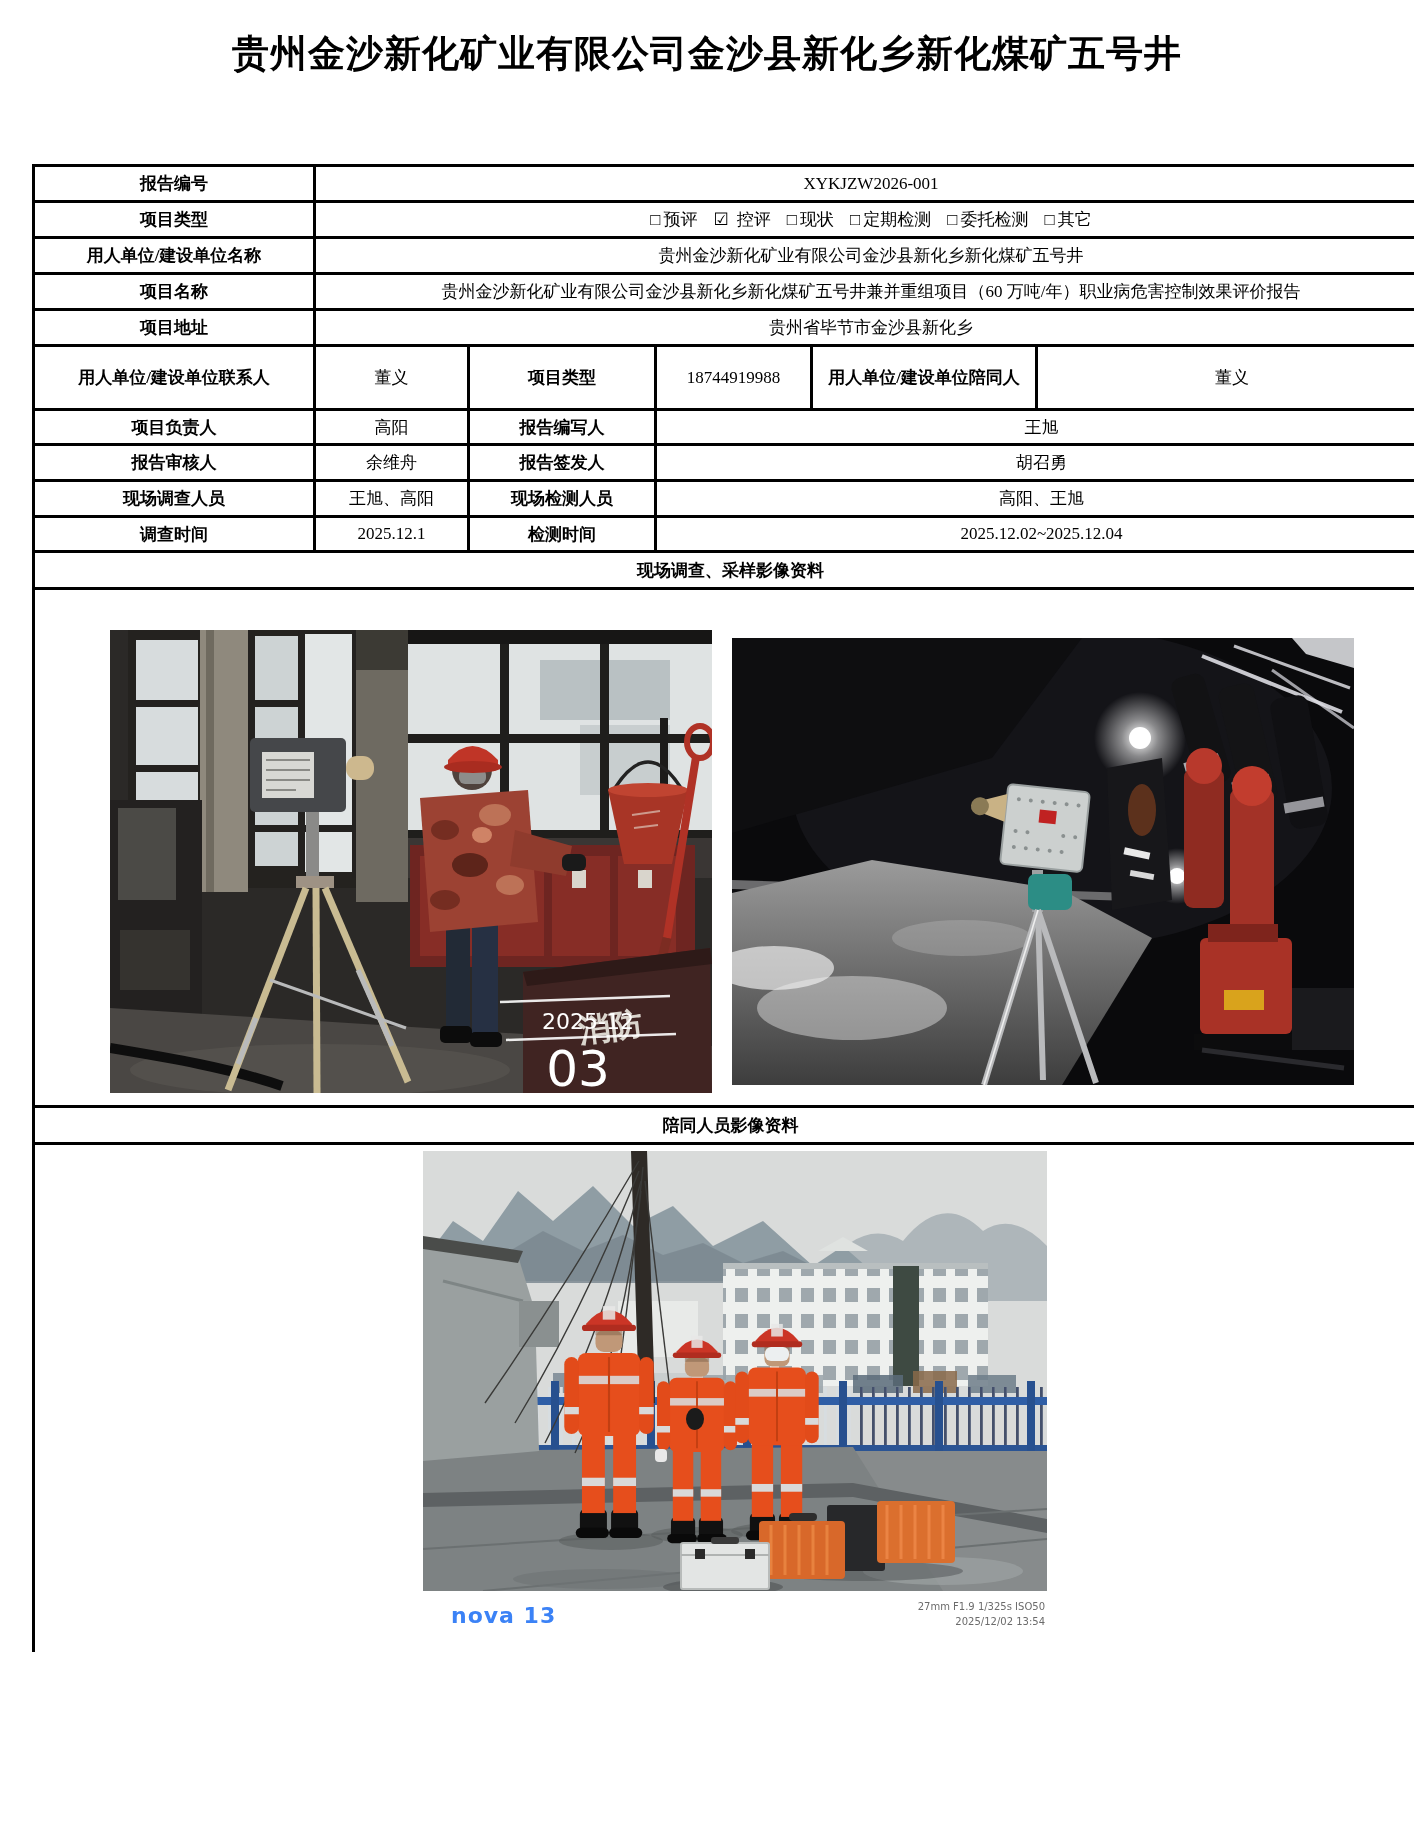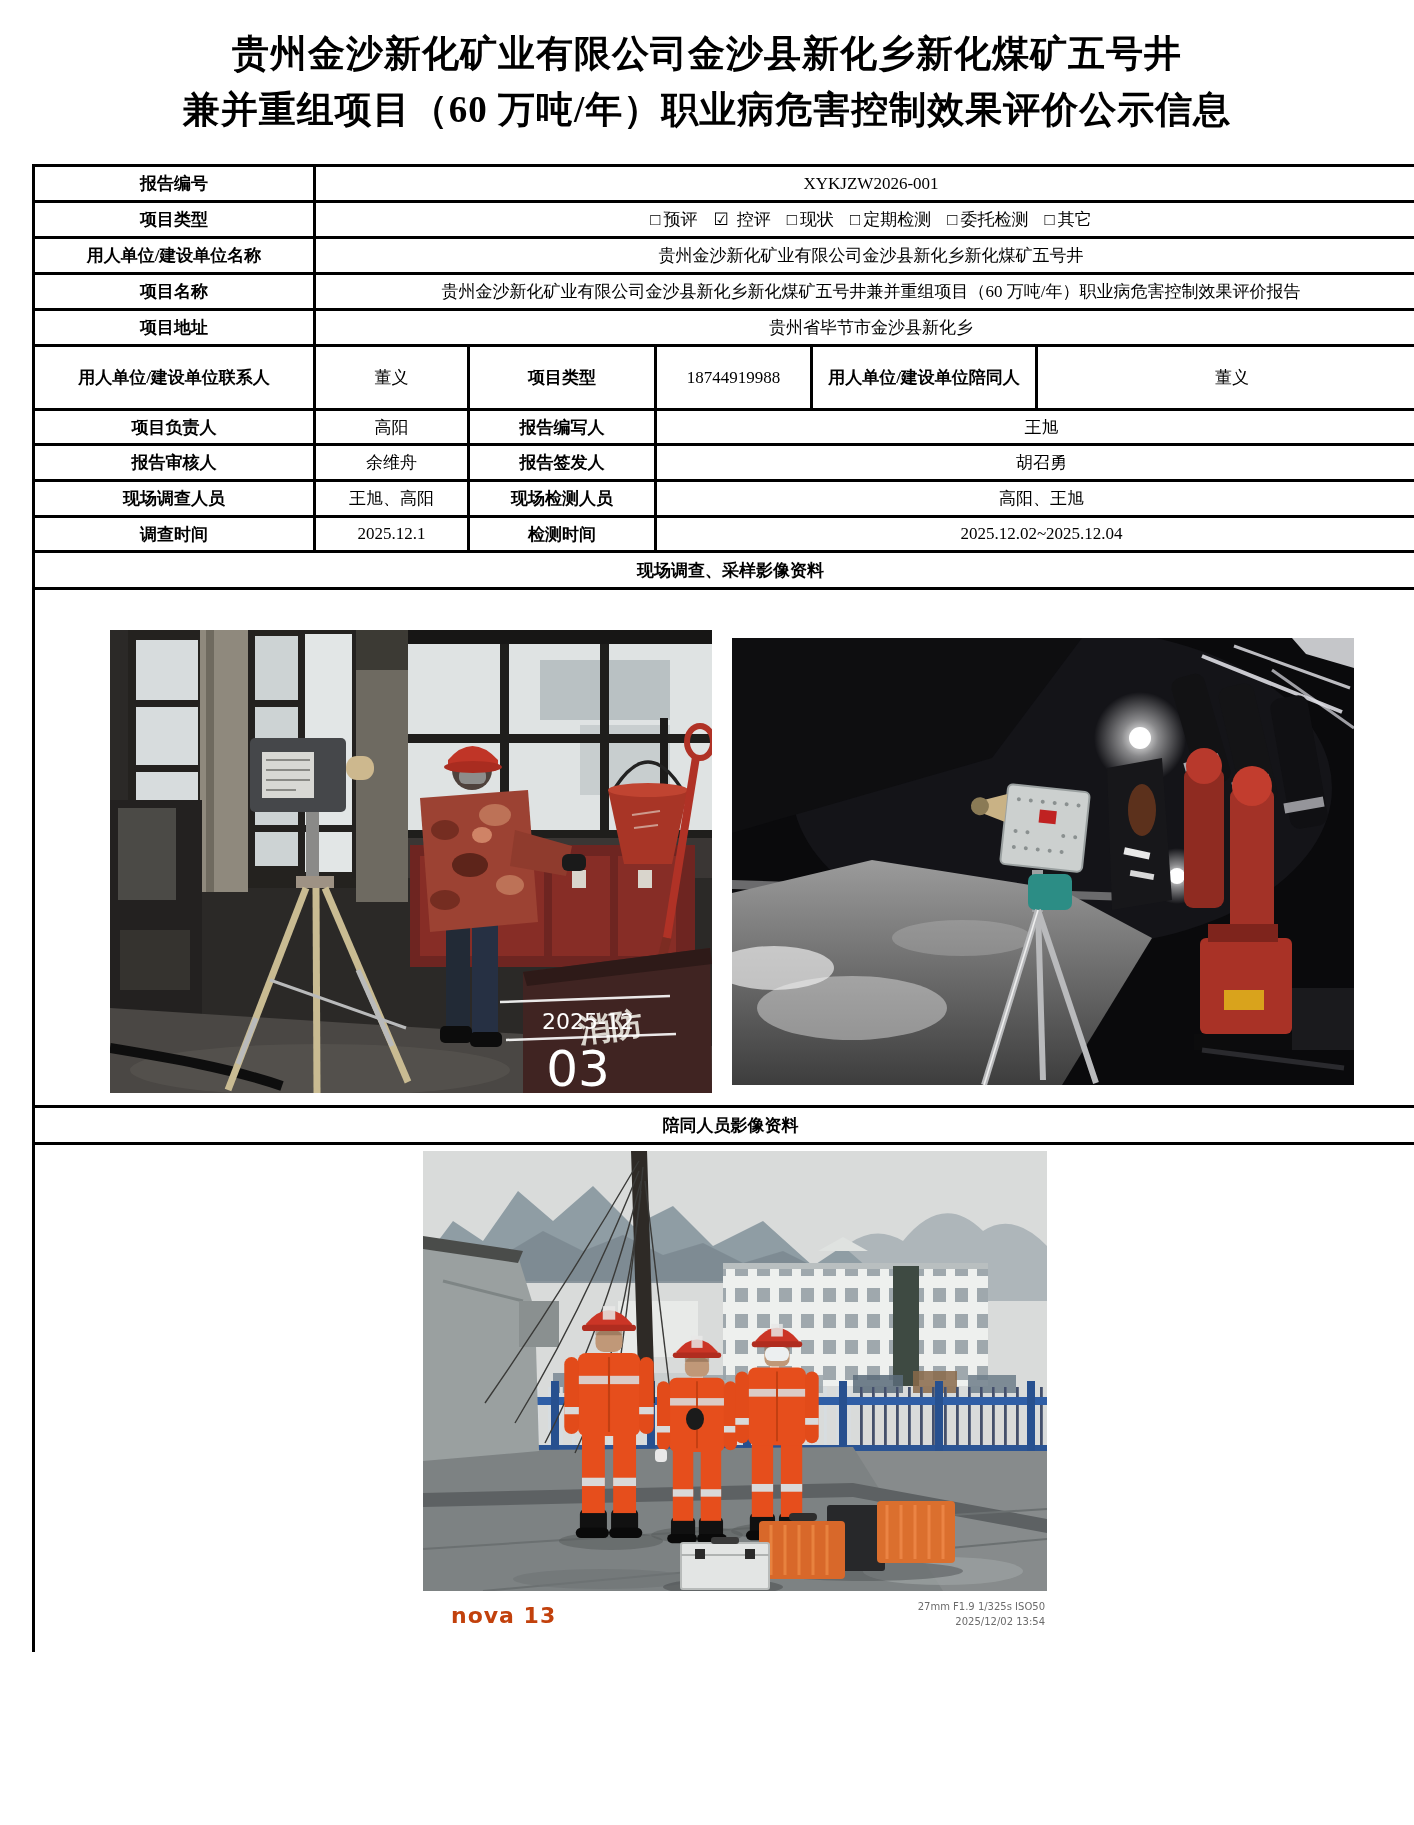--- a/index.html
+++ b/index.html
@@ -18,34 +18,33 @@
   .opt.checked{gap:8px;}
   .photos-wrap{position:relative;width:100%;height:515px;}
   .escort-wrap{position:relative;width:100%;height:640px;}
   .photo{position:absolute;overflow:hidden;}
   .photo svg{display:block;}
   #photo-site-left{left:75px;top:40px;width:602px;height:463px;}
   #photo-site-right{left:697px;top:48px;width:622px;height:447px;}
   #photo-escort-frame{left:388px;top:6px;width:624px;background:#fff;}
   .wm-strip{position:relative;width:624px;height:52px;background:#fff;
             font-family:"DejaVu Sans","Liberation Sans",sans-serif;}
-  .wm-brand{position:absolute;left:28px;top:12px;font-size:22px;color:#c2410c;
+  .wm-brand{position:absolute;left:28px;top:12px;font-size:22px;color:#3b82f6;
             font-weight:bold;letter-spacing:1px;}
   .wm-cam{position:absolute;right:2px;top:8px;text-align:right;font-size:10px;
           line-height:15px;color:#6b6b6b;}
   .stamp{font-family:"DejaVu Sans","Liberation Sans",sans-serif;}
 </style>
 </head>
 <body>
 
 <div class="page">
 
   <div class="doc-title">
     <div>贵州金沙新化矿业有限公司金沙县新化乡新化煤矿五号井</div>
-    <div>兼并重组项目（60 万吨/年）职业病危害控制效果评价公示信息</div>
   </div>
 
   <table class="report">
     <colgroup>
       <col style="width:281px">
         <col style="width:154px">
         <col style="width:187px">
       <col style="width:156px">
         <col style="width:225px">
         <col style="width:391px">

